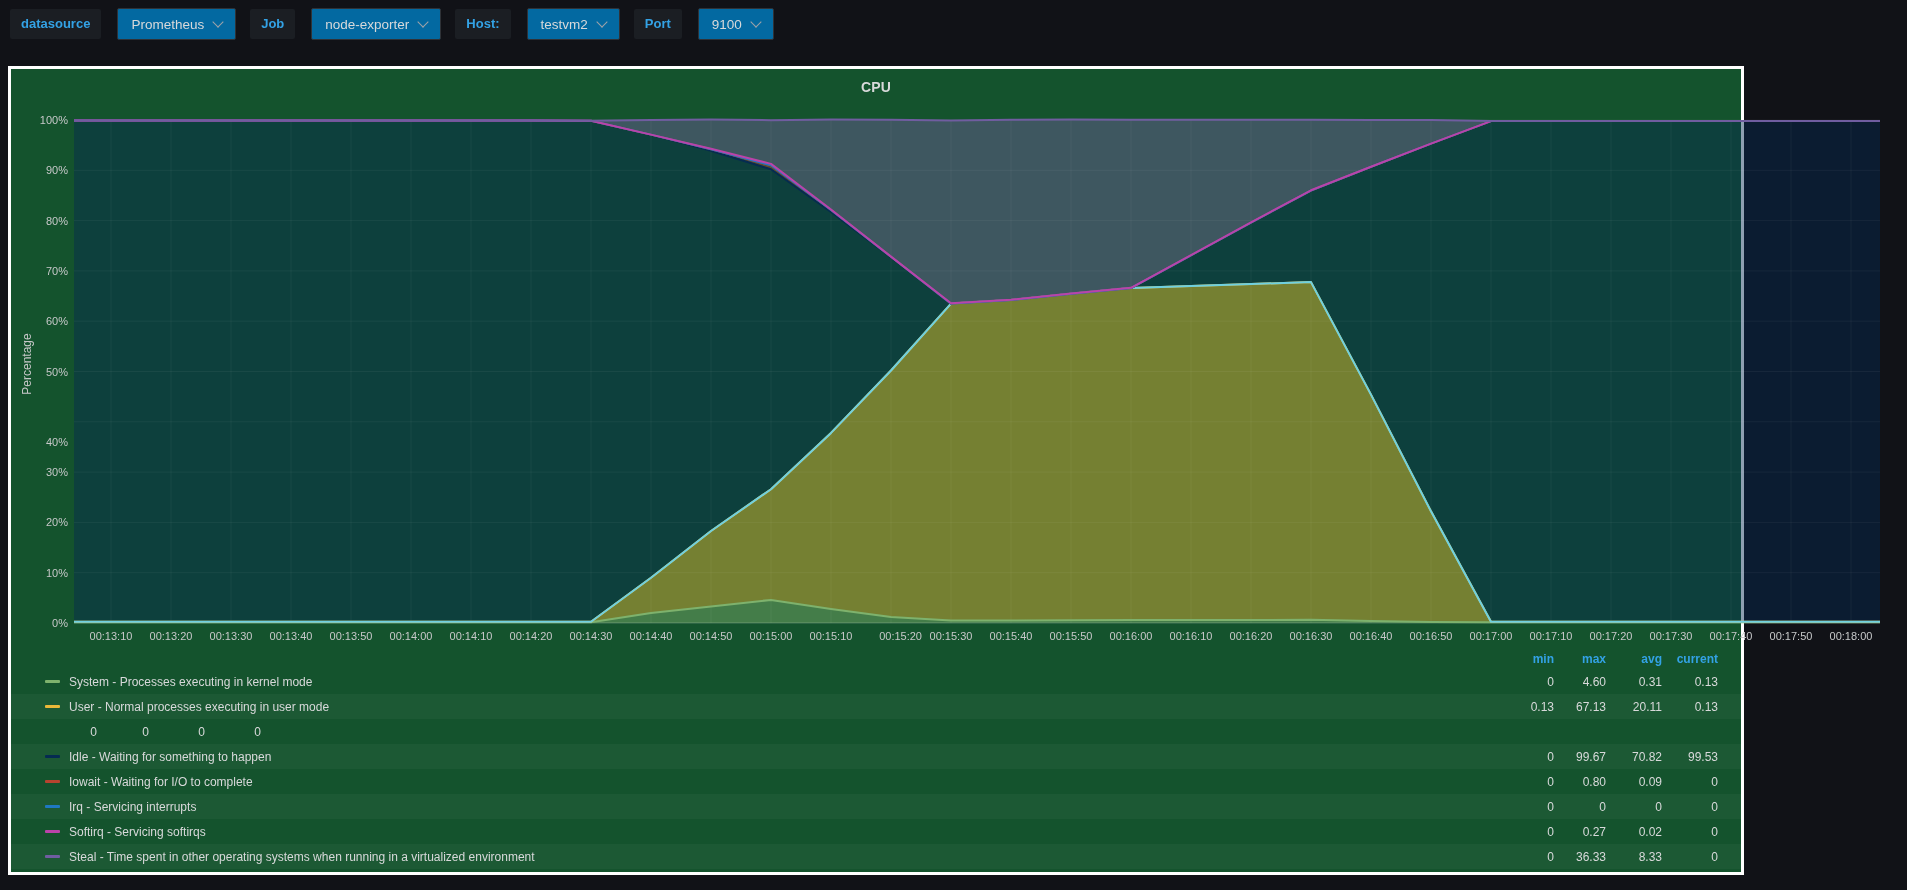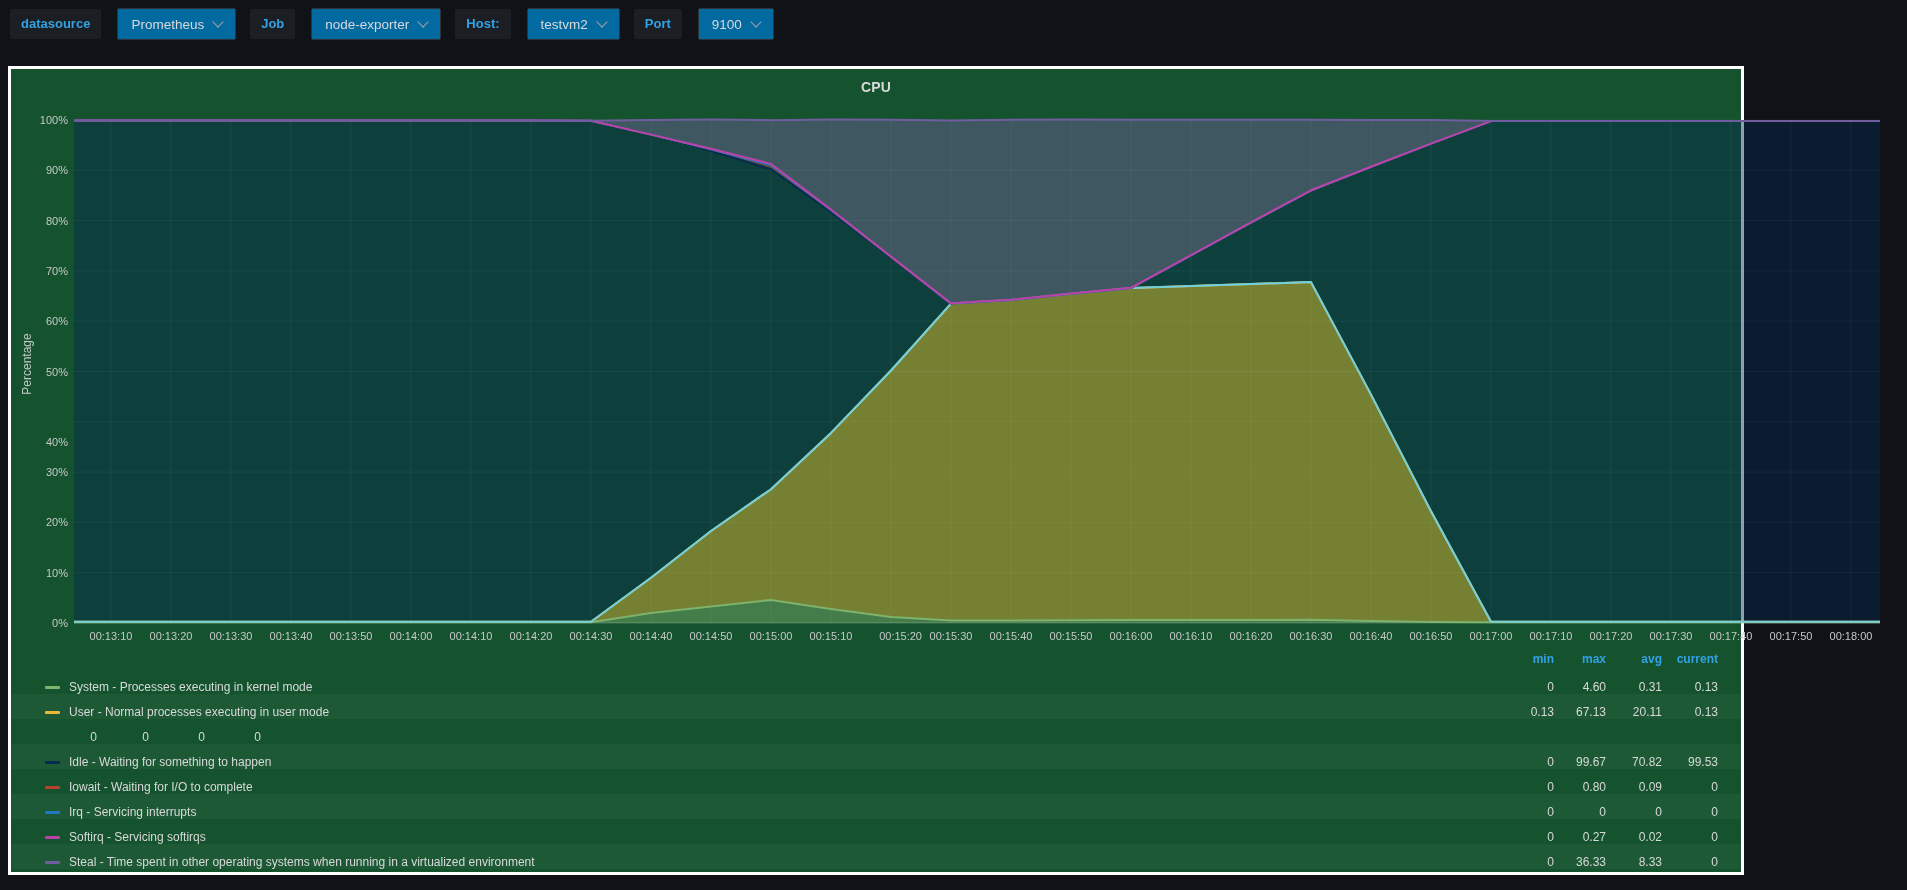--- a/index.html
+++ b/index.html
@@ -19,21 +19,21 @@
   .y-axis-label{position:absolute;left:16px;top:295px;transform:translate(-50%,-50%) rotate(-90deg);color:#c7c8c9;font-size:12px;white-space:nowrap;}
   .y-tick{position:absolute;left:0;width:57px;height:16px;text-align:right;color:#c7c8c9;font-size:11px;line-height:16px;}
   .x-tick{position:absolute;top:559px;width:62px;height:16px;text-align:center;color:#c7c8c9;font-size:11px;line-height:16px;}
   .plot{position:absolute;left:63px;top:51px;width:1806px;height:503px;overflow:visible;cursor:crosshair;}
   .plot svg{overflow:visible;display:block;}
 
   
   .legend{position:absolute;left:0;top:580px;width:100%;}
   .legend-header{display:flex;align-items:center;height:20px;padding-right:23px;justify-content:flex-end;}
   .legend-header span{font-size:12px;font-weight:600;color:#33a2e5;text-align:right;cursor:pointer;}
-  .legend-row{display:flex;align-items:flex-end;height:25px;padding-left:34px;padding-right:23px;}
+  .legend-row{display:flex;align-items:center;height:25px;padding-left:34px;padding-right:23px;}
   .legend-row.alt{background:rgba(255,255,255,.035);}
   .legend-series{display:flex;align-items:center;flex:1 1 auto;min-width:0;cursor:pointer;}
   .dash{display:inline-block;width:15px;height:3px;border-radius:1px;margin-right:9px;flex:0 0 auto;}
   .series-label{color:#d8d9da;font-size:12px;white-space:nowrap;}
   .cell{color:#d8d9da;font-size:12px;text-align:right;flex:0 0 auto;}
   .w-min{width:52px;} .w-max{width:52px;} .w-avg{width:56px;} .w-cur{width:56px;}
 </style>
 </head>
 <body>
 

